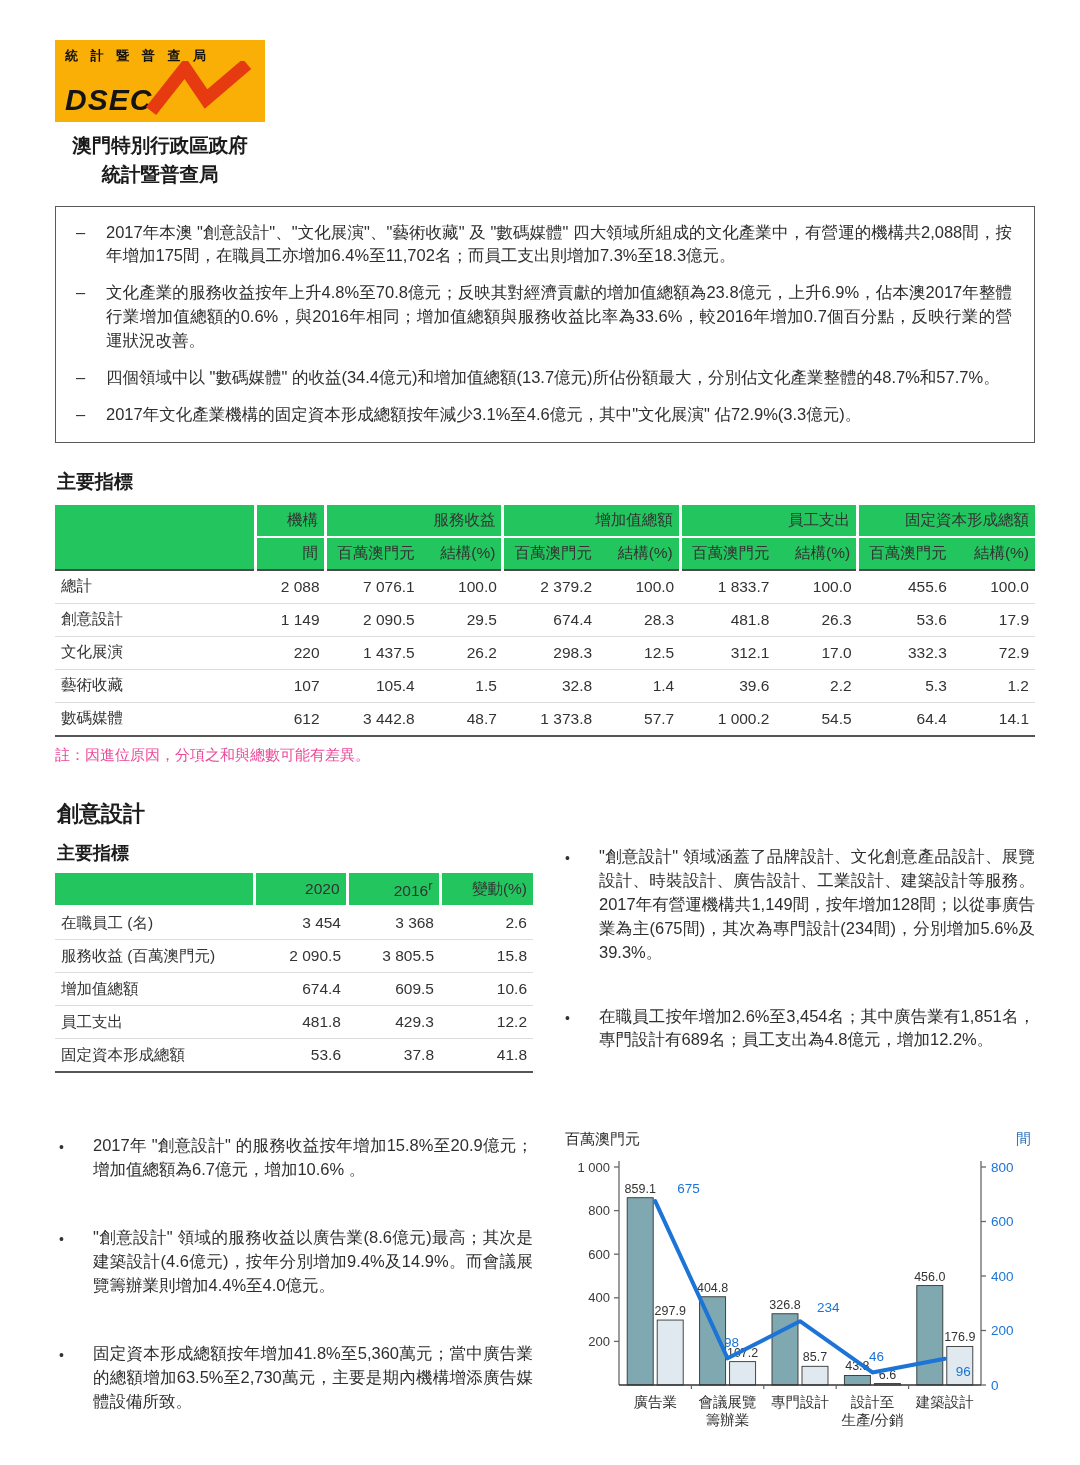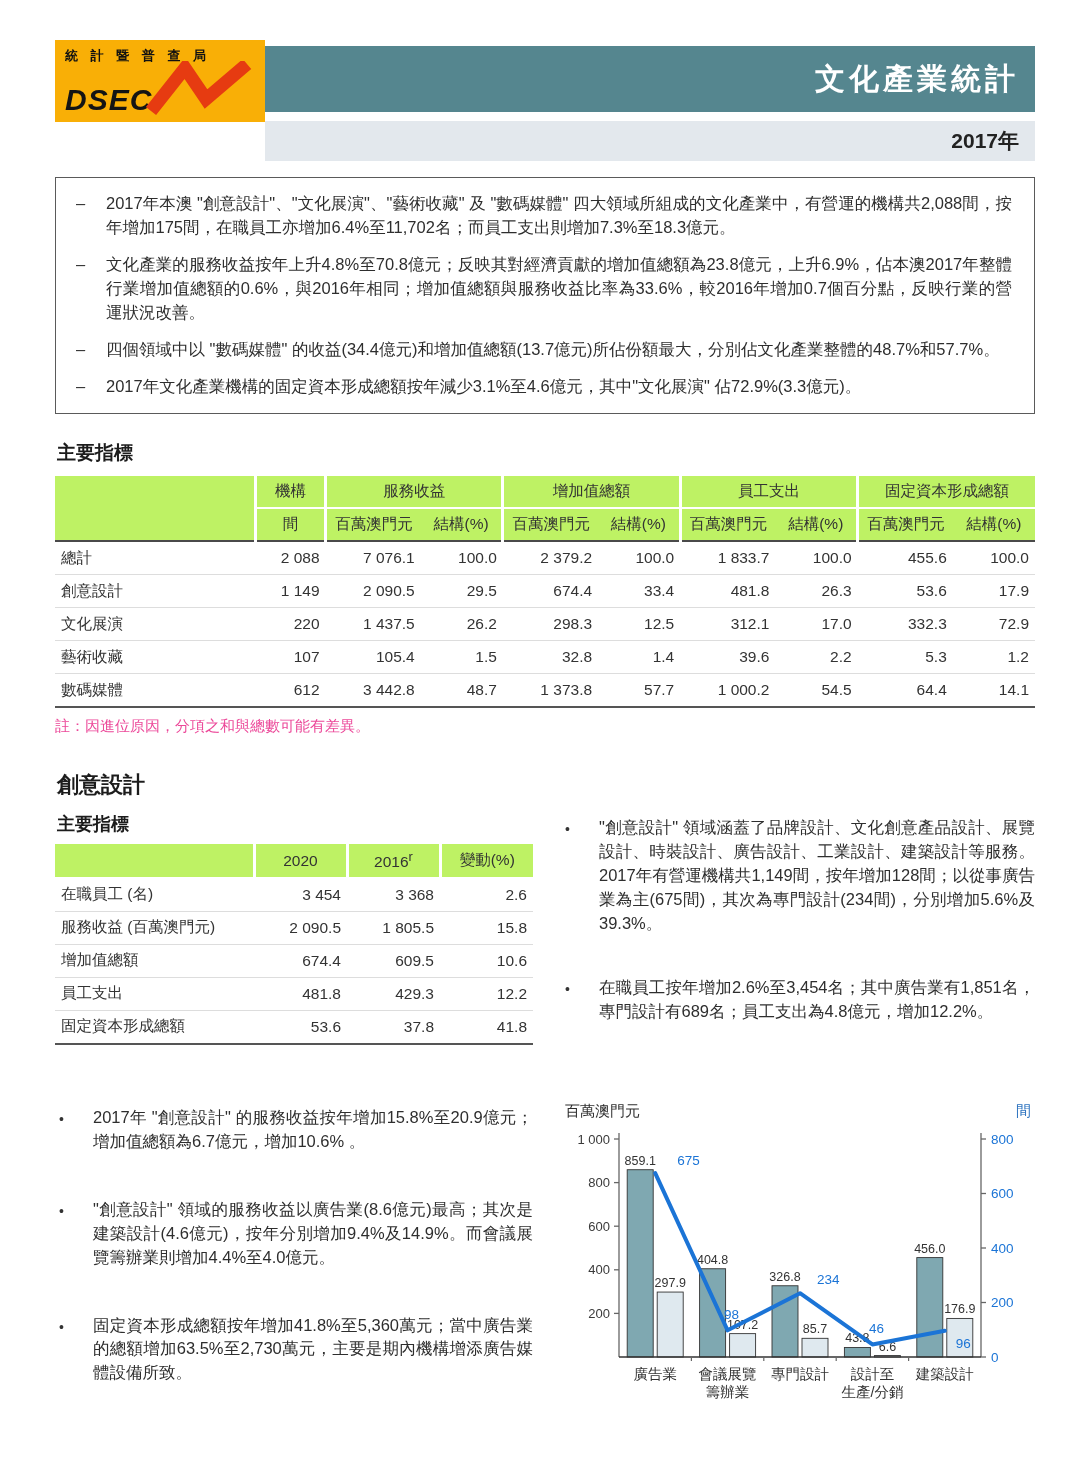--- a/index.html
+++ b/index.html
@@ -26,21 +26,21 @@
   .glyph.dash{width:30px;padding-left:6px;}
   .glyph.dot{width:34px;padding-left:4px;font-size:14px;padding-top:3px;}
   .btext{flex:1;text-align:justify;}
   
   .h-sec{font-size:19px;font-weight:bold;margin:26px 0 10px 2px;color:#1c1c1c;}
   .h-big{font-size:22px;font-weight:bold;margin:34px 0 0 2px;color:#1c1c1c;}
   
   table.ind{border-collapse:collapse;font-size:15.5px;color:#333;}
   #main-table{width:100%;}
   #creative-table{width:478px;}
-  table.ind th{background:#bef264;font-weight:normal;padding:5px 6px;text-align:center;color:#333;}
+  table.ind th{background:#22c55e;font-weight:normal;padding:5px 6px;text-align:right;color:#333;}
   table.ind th.gs{border-left:3px solid #fff;}
   table.ind thead tr:first-child th:not([rowspan]){border-bottom:2px solid #fff;}
   table.ind thead tr.sub th, table.ind thead th[rowspan]{border-bottom:2px solid #4a4a4a;}
   table.ind td{padding:5.5px 6px;border-bottom:1px solid #ddd;}
   table.ind tbody tr:last-child td{border-bottom:2px solid #555;}
   td.num{text-align:right;}
   td.lbl,th.lbl{text-align:left;}
   .note{font-size:15px;margin-top:9px;color:#ec4899;}
   
   .twocol{display:flex;}
@@ -63,24 +63,24 @@
     <div class="logo-col">
       <div class="logo-box">
         <div class="logo-top">統 計 暨 普 查 局</div>
         <div class="logo-dsec">DSEC</div>
         <span class="logo-zz">
           <svg width="118" height="54" viewBox="0 0 118 54">
             <path d="M8 50 L42 7 L63 38 L104 3" fill="none" stroke="#E63B11" stroke-width="13" stroke-linejoin="miter"></path>
           </svg>
         </span>
       </div>
-    </div>
-    <div class="banner-col">
-      <div class="banner-title">文化產業統計</div>
-      <div class="banner-year">2017年</div>
+      <div class="gov">
+        <div>澳門特別行政區政府</div>
+        <div>統計暨普查局</div>
+      </div>
     </div>
   </div>
 
   <div class="summary-box" id="summary-list">
       <div class="bullet-row">
         <span class="glyph dash">–</span>
         <span class="btext">2017年本澳 "創意設計"、"文化展演"、"藝術收藏" 及 "數碼媒體" 四大領域所組成的文化產業中，有營運的機構共2,088間，按年增加175間，在職員工亦增加6.4%至11,702名；而員工支出則增加7.3%至18.3億元。</span>
       </div>
       <div class="bullet-row">
         <span class="glyph dash">–</span>
@@ -143,21 +143,21 @@
           <td class="num">100.0</td>
           <td class="num">455.6</td>
           <td class="num">100.0</td>
         </tr>
         <tr>
           <td class="lbl">創意設計</td>
           <td class="num">1 149</td>
           <td class="num">2 090.5</td>
           <td class="num">29.5</td>
           <td class="num">674.4</td>
-          <td class="num">33.4</td>
+          <td class="num">28.3</td>
           <td class="num">481.8</td>
           <td class="num">26.3</td>
           <td class="num">53.6</td>
           <td class="num">17.9</td>
         </tr>
         <tr>
           <td class="lbl">文化展演</td>
           <td class="num">220</td>
           <td class="num">1 437.5</td>
           <td class="num">26.2</td>
@@ -219,21 +219,21 @@
         <tbody>
             <tr>
               <td class="lbl">在職員工 (名)</td>
               <td class="num">3 454</td>
               <td class="num">3 368</td>
               <td class="num">2.6</td>
             </tr>
             <tr>
               <td class="lbl">服務收益 (百萬澳門元)</td>
               <td class="num">2 090.5</td>
-              <td class="num">1 805.5</td>
+              <td class="num">3 805.5</td>
               <td class="num">15.8</td>
             </tr>
             <tr>
               <td class="lbl">增加值總額</td>
               <td class="num">674.4</td>
               <td class="num">609.5</td>
               <td class="num">10.6</td>
             </tr>
             <tr>
               <td class="lbl">員工支出</td>

